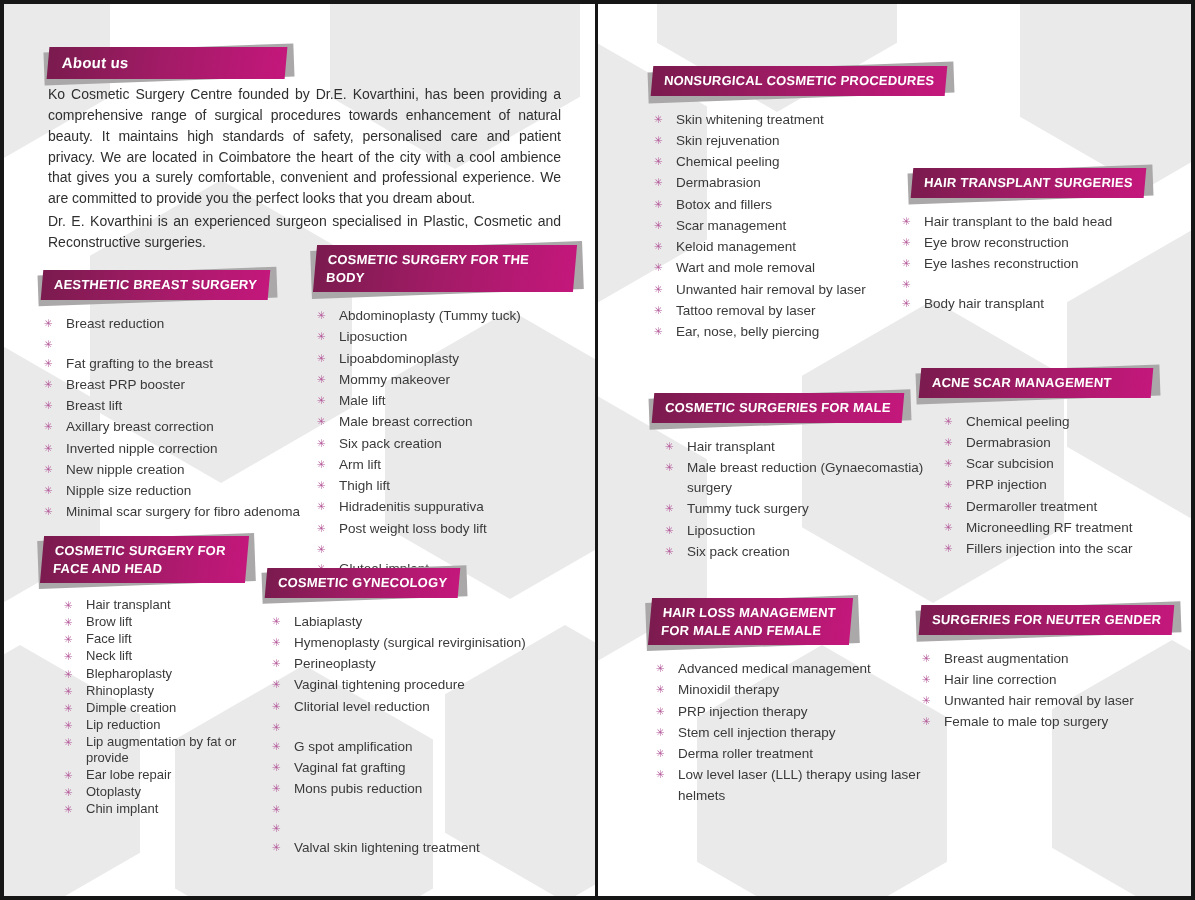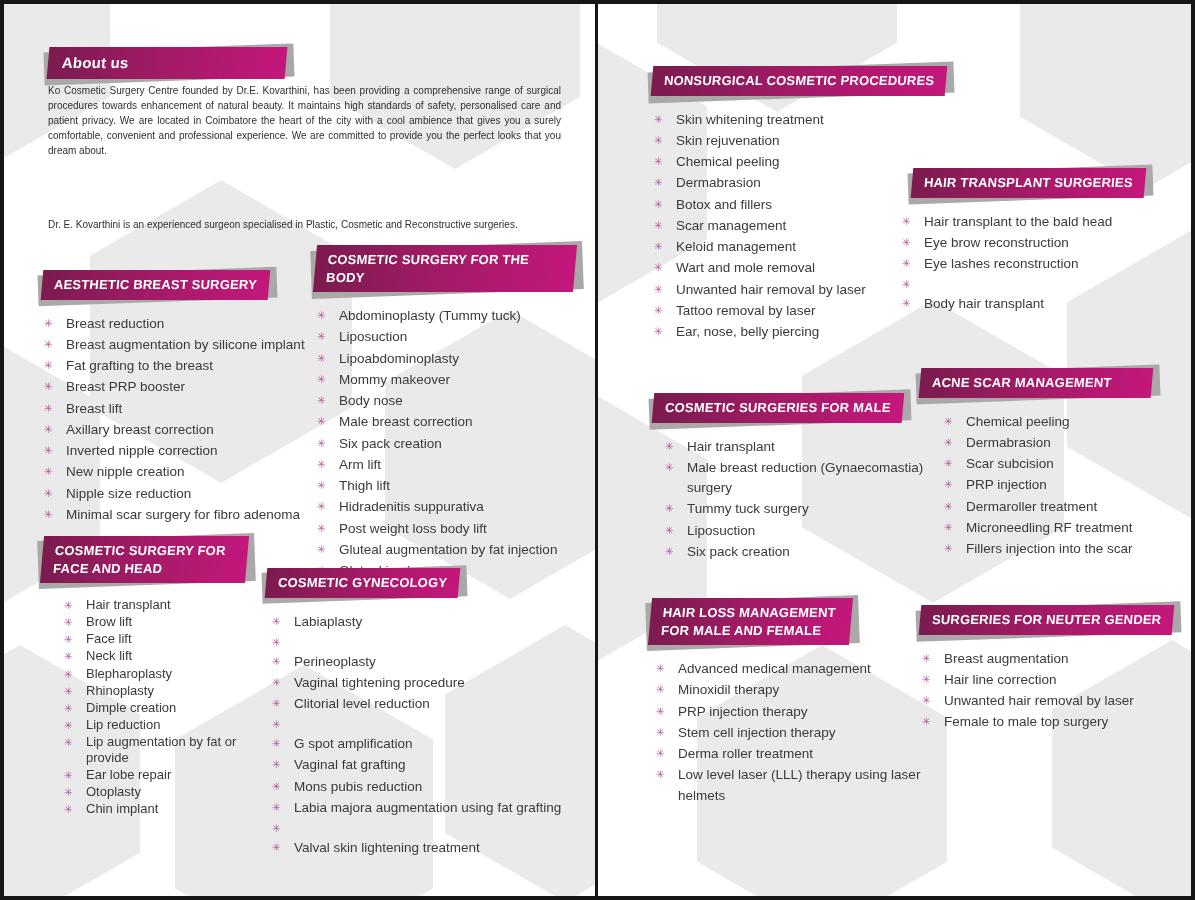--- a/index.html
+++ b/index.html
@@ -18,21 +18,21 @@
   
   .ribbon{position:relative;display:inline-block;box-sizing:border-box;}
   .ribbon .shadow{position:absolute;left:-4px;right:-8px;top:1px;bottom:-2px;
        background:var(--ribbon-shadow,#aaa8a8);transform:rotate(-2.1deg);}
   .ribbon .face{position:relative;display:block;box-sizing:border-box;
        background:linear-gradient(94deg,var(--ribbon-dark,#7a1b4e) 0%,#a21b66 48%,var(--ribbon-bright,#c4177c) 100%);
        color:#ffffff;font-weight:bold;font-size:13px;letter-spacing:.2px;line-height:1.35;
        padding:6px 12px;white-space:pre-line;transform:skewX(-5deg);}
   .ribbon--about .face{font-size:15px;padding:6px 14px;}
   
-  .para{font-size:10px;line-height:1.49;color:#2f2f2f;text-align:justify;}
+  .para{font-size:14px;line-height:1.49;color:#2f2f2f;text-align:justify;}
   
   .items{list-style:none;margin:14px 0 0 2px;padding:0;}
   .items li{display:flex;align-items:flex-start;gap:10px;
        font-size:13.5px;line-height:1.5;color:#3a3a3a;margin-bottom:1px;}
   .items .bullet{flex:0 0 12px;font-size:10.5px;margin-top:2px;color:var(--bullet,#b4589a);}
   .items--tight li{font-size:13px;line-height:1.24;margin-bottom:1px;}
   .items--indent{margin-left:22px;}
   .items--indent-sm{margin-left:12px;}
   .items--indent-xs{margin-left:6px;}
   .items--outdent{margin-left:-10px;}
@@ -53,35 +53,34 @@
     <div class="hex" style="left:175px;top:665px;width:258px;height:298px;"></div>
     <div class="hex" style="left:445px;top:625px;width:240px;height:277px;"></div>
 
     <div class="content" style="left:48px;top:47px;">
       <div class="ribbon ribbon--about" style="min-width:238px;">
         <span class="shadow"></span>
         <span class="face">About us</span>
       </div>
     </div>
     <div class="content para" style="left:48px;top:84px;width:513px;">Ko Cosmetic Surgery Centre founded by Dr.E. Kovarthini, has been providing a comprehensive range of surgical procedures towards enhancement of natural beauty. It maintains high standards of safety, personalised care and patient privacy. We are located in Coimbatore the heart of the city with a cool ambience that gives you a surely comfortable, convenient and professional experience. We are committed to provide you the perfect looks that you dream about.</div>
-    <div class="content para" style="left:48px;top:218px;width:513px;">Dr. E. Kovarthini is an experienced surgeon specialised in Plastic, Cosmetic and Reconstructive surgeries.</div>
+    <div class="content para" style="left:48px;top:211px;width:513px;">Dr. E. Kovarthini is an experienced surgeon specialised in Plastic, Cosmetic and Reconstructive surgeries.</div>
 
     <section class="content" style="left:42px;top:270px;width:300px;">
       <div class="ribbon" style="min-width:216px;">
         <span class="shadow"></span>
         <span class="face">AESTHETIC BREAST SURGERY</span>
       </div>
       <ul class="items">
           <li>
             <span class="bullet">✳</span>
             <span>Breast reduction</span>
           </li>
           <li>
             <span class="bullet">✳</span>
-            <span>Breast augmentation by silicone implant</span>
           </li>
           <li>
             <span class="bullet">✳</span>
             <span>Fat grafting to the breast</span>
           </li>
           <li>
             <span class="bullet">✳</span>
             <span>Breast PRP booster</span>
           </li>
           <li>
@@ -186,21 +185,21 @@
           <li>
             <span class="bullet">✳</span>
             <span>Lipoabdominoplasty</span>
           </li>
           <li>
             <span class="bullet">✳</span>
             <span>Mommy makeover</span>
           </li>
           <li>
             <span class="bullet">✳</span>
-            <span>Body nose</span>
+            <span>Male lift</span>
           </li>
           <li>
             <span class="bullet">✳</span>
             <span>Male breast correction</span>
           </li>
           <li>
             <span class="bullet">✳</span>
             <span>Six pack creation</span>
           </li>
           <li>
@@ -214,41 +213,41 @@
           <li>
             <span class="bullet">✳</span>
             <span>Hidradenitis suppurativa</span>
           </li>
           <li>
             <span class="bullet">✳</span>
             <span>Post weight loss body lift</span>
           </li>
           <li>
             <span class="bullet">✳</span>
-            <span>Gluteal augmentation by fat injection</span>
           </li>
           <li>
             <span class="bullet">✳</span>
             <span>Gluteal implant</span>
           </li>
         </ul>
     </section>
 
     <section class="content" style="left:266px;top:568px;width:315px;">
       <div class="ribbon" style="min-width:192px;">
         <span class="shadow"></span>
         <span class="face">COSMETIC GYNECOLOGY</span>
       </div>
       <ul class="items items--indent-xs">
           <li>
             <span class="bullet">✳</span>
             <span>Labiaplasty</span>
           </li>
           <li>
             <span class="bullet">✳</span>
+            <span>Hymenoplasty (surgical revirginisation)</span>
           </li>
           <li>
             <span class="bullet">✳</span>
             <span>Perineoplasty</span>
           </li>
           <li>
             <span class="bullet">✳</span>
             <span>Vaginal tightening procedure</span>
           </li>
           <li>
@@ -265,21 +264,20 @@
           <li>
             <span class="bullet">✳</span>
             <span>Vaginal fat grafting</span>
           </li>
           <li>
             <span class="bullet">✳</span>
             <span>Mons pubis reduction</span>
           </li>
           <li>
             <span class="bullet">✳</span>
-            <span>Labia majora augmentation using fat grafting</span>
           </li>
           <li>
             <span class="bullet">✳</span>
           </li>
           <li>
             <span class="bullet">✳</span>
             <span>Valval skin lightening treatment</span>
           </li>
         </ul>
     </section>

